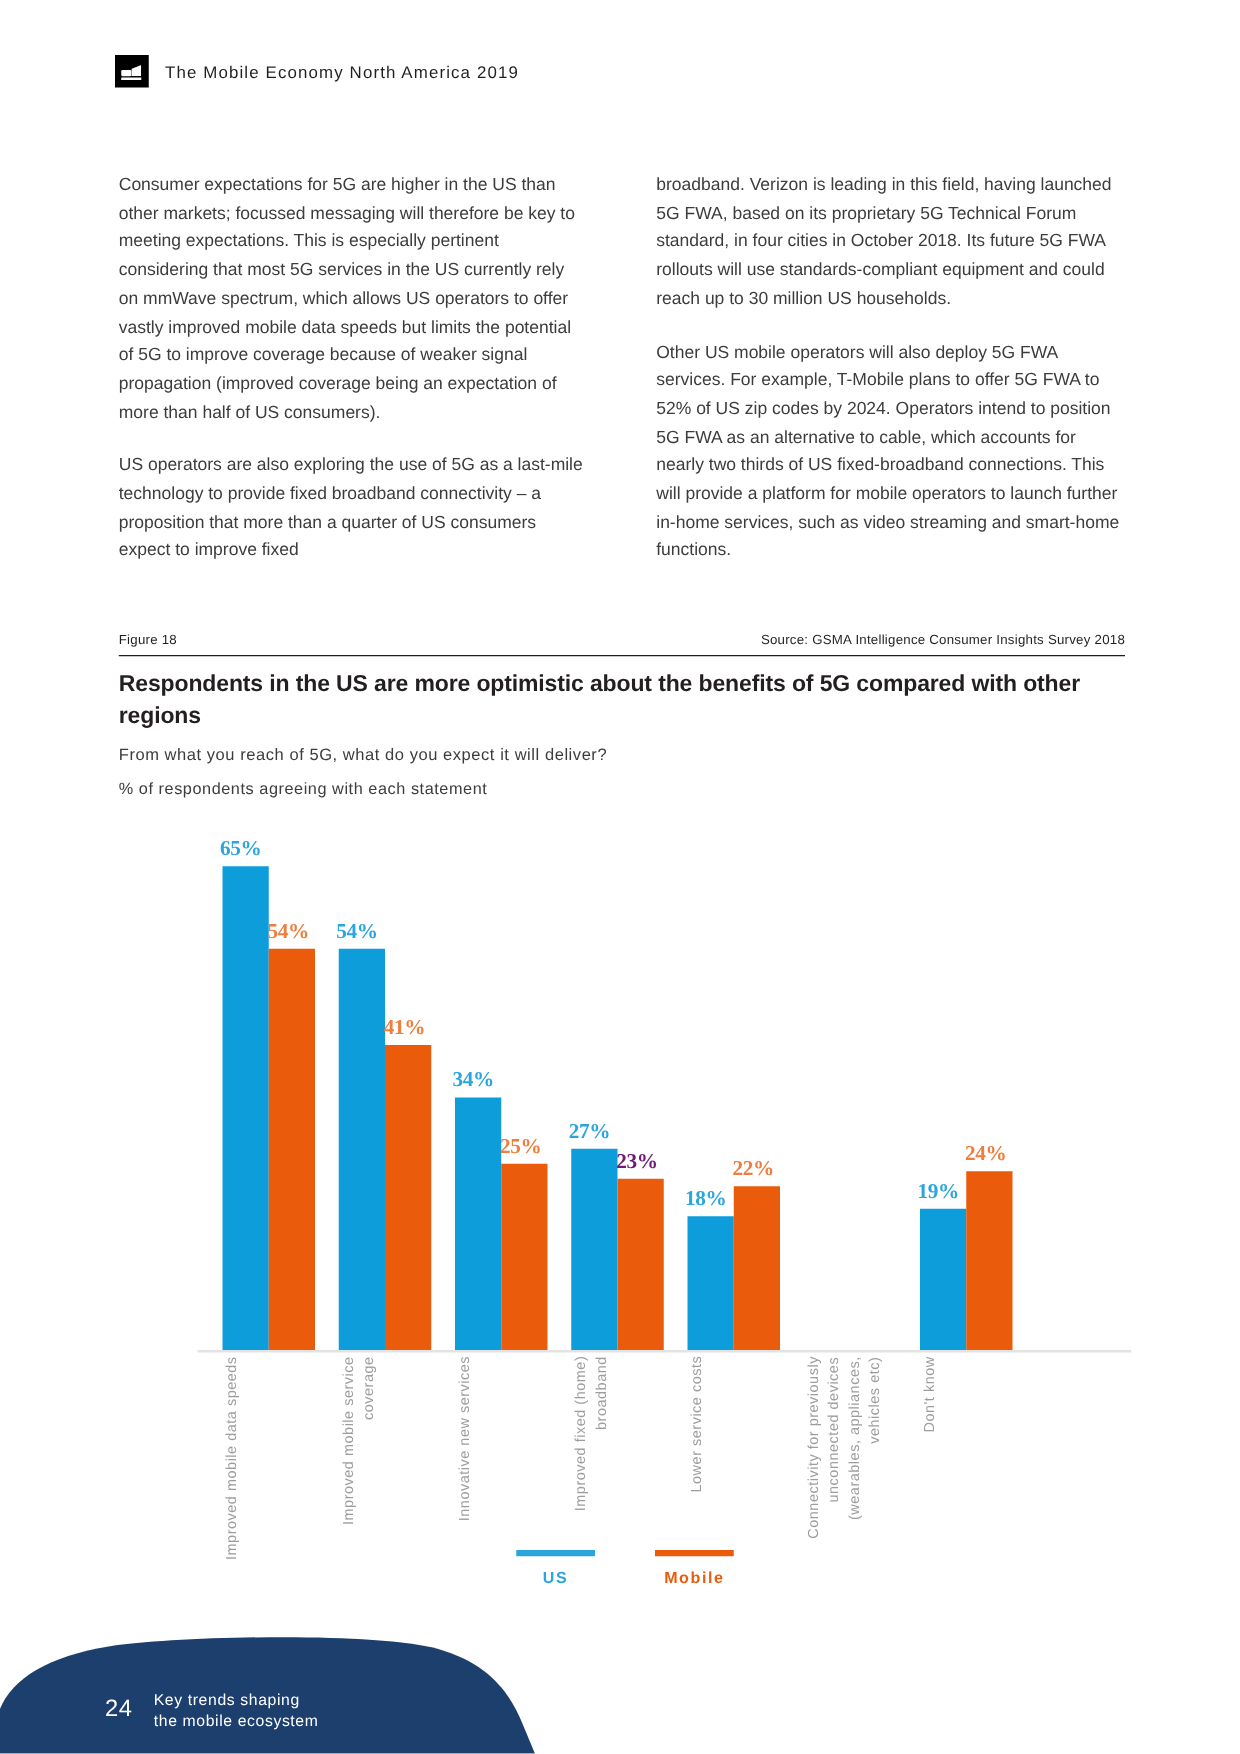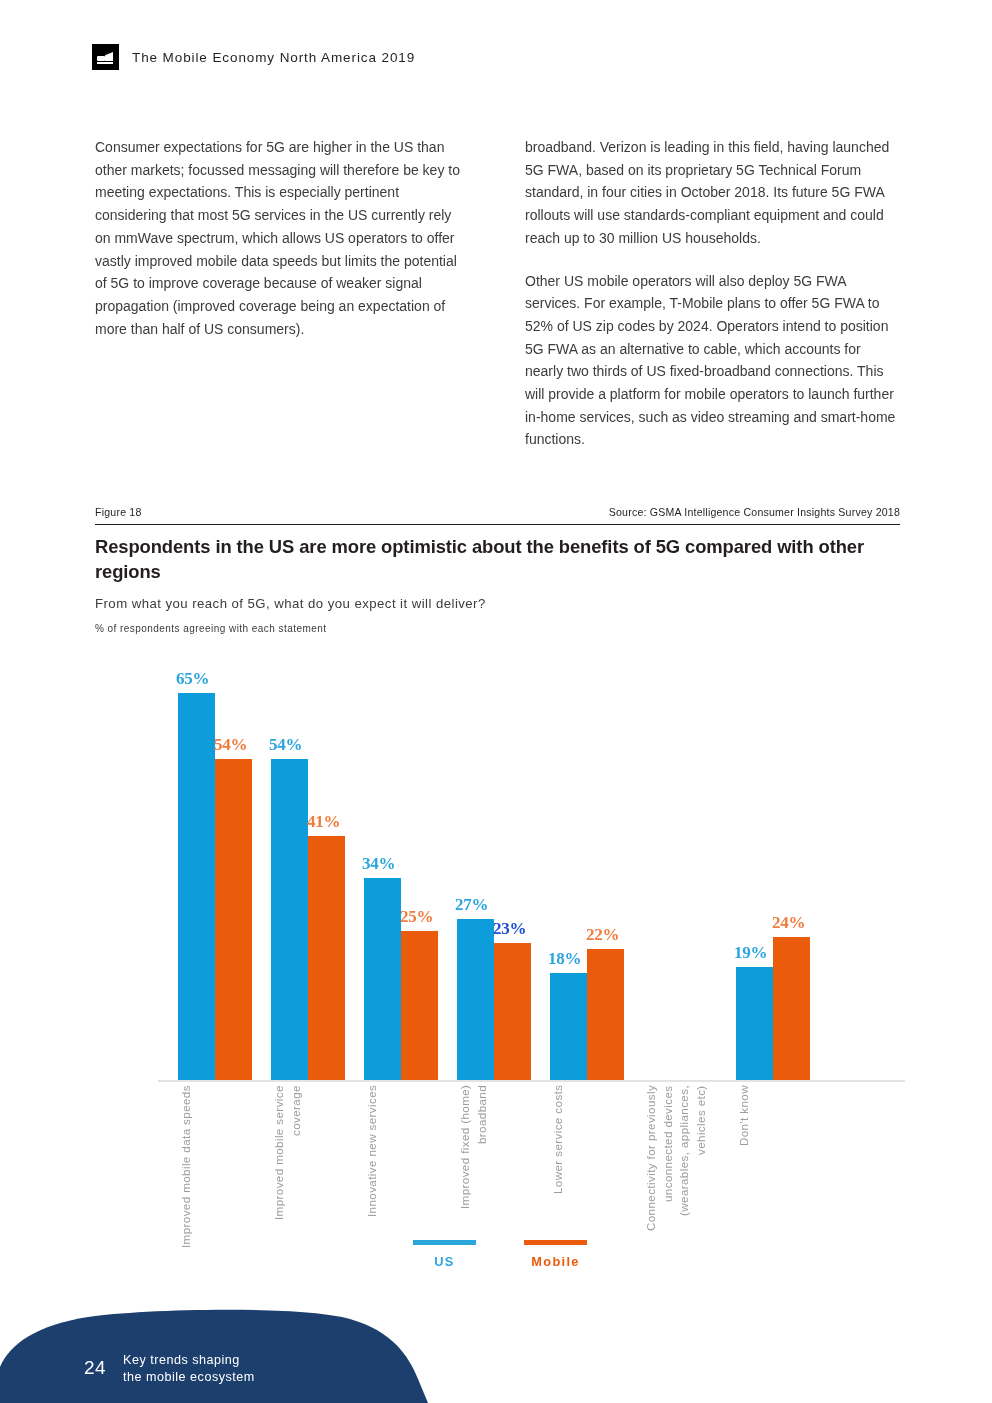--- a/index.html
+++ b/index.html
@@ -26,21 +26,21 @@
   .figcap{position:absolute;left:95px;top:506px;width:805px;
           display:flex;justify-content:space-between;align-items:flex-end;
           padding-bottom:6px;border-bottom:1.4px solid #231f20;}
   .figcap .fignum{font-size:10.6px;color:#231f20;letter-spacing:.2px;}
   .figcap .figsrc{font-size:10.6px;color:#231f20;letter-spacing:.2px;}
 
   
   .chart-title{position:absolute;left:95px;top:534px;width:808px;
                font-size:18.4px;font-weight:bold;line-height:25px;color:#231f20;letter-spacing:-0.1px;}
   .chart-sub1{position:absolute;left:95px;top:596px;font-size:13.2px;color:#3c3c3b;letter-spacing:.45px;}
-  .chart-sub2{position:absolute;left:95px;top:623px;font-size:10px;color:#3c3c3b;letter-spacing:.45px;}
+  .chart-sub2{position:absolute;left:95px;top:623px;font-size:13px;color:#3c3c3b;letter-spacing:.45px;}
 
   
   .chart{position:absolute;left:95px;top:655px;width:810px;height:630px;}
   .plot{position:absolute;left:0;top:0;width:810px;height:426px;}
   .baseline{position:absolute;left:63px;top:425px;width:747px;height:1.5px;background:#e3e3e3;}
   .group{position:absolute;bottom:1px;height:426px;width:75px;}
   .bar{position:absolute;bottom:0;width:37px;}
   .bar.us{left:0;background:#0d9ddb;}
   .bar.world{left:37px;background:#ea5b0c;}
   .vlabel{position:absolute;font-size:17px;font-weight:bold;white-space:nowrap;
@@ -77,20 +77,21 @@
     <div class="g1"></div>
       <div class="g2"></div>
       <div class="g3"></div>
   </div>
   <div class="header-title">The Mobile Economy North America 2019</div>
 </div>
 
 <div class="cols">
   <div class="col">
     <p>Consumer expectations for 5G are higher in the US than other markets; focussed messaging will therefore be key to meeting expectations. This is especially pertinent considering that most 5G services in the US currently rely on mmWave spectrum, which allows US operators to offer vastly improved mobile data speeds but limits the potential of 5G to improve coverage because of weaker signal propagation (improved coverage being an expectation of more than half of US consumers).</p>
+    <p>US operators are also exploring the use of 5G as a last-mile technology to provide fixed broadband connectivity – a proposition that more than a quarter of US consumers expect to improve fixed</p>
   </div>
   <div class="col">
     <p>broadband. Verizon is leading in this field, having launched 5G FWA, based on its proprietary 5G Technical Forum standard, in four cities in October 2018. Its future 5G FWA rollouts will use standards-compliant equipment and could reach up to 30 million US households.</p>
     <p>Other US mobile operators will also deploy 5G FWA services. For example, T-Mobile plans to offer 5G FWA to 52% of US zip codes by 2024. Operators intend to position 5G FWA as an alternative to cable, which accounts for nearly two thirds of US fixed-broadband connections. This will provide a platform for mobile operators to launch further in-home services, such as video streaming and smart-home functions.</p>
   </div>
 </div>
 
 <div class="figcap">
   <span class="fignum">Figure 18</span>
   <span class="figsrc">Source: GSMA Intelligence Consumer Insights Survey 2018</span>
@@ -118,21 +119,21 @@
       <div class="group" style="left: 269px;">
         <div class="bar us" style="height: 202.431px; background: rgb(13, 157, 219);"></div>
         <div class="vlabel us" style="color: rgb(43, 166, 221); bottom: 206.431px; margin-top: 21px;">34%</div>
         <div class="bar world" style="height: 148.846px; background: rgb(234, 91, 12);"></div>
         <div class="vlabel world" style="color: rgb(239, 125, 61); bottom: 152.846px;">25%</div>
       </div>
       <div class="group" style="left: 362px;">
         <div class="bar us" style="height: 160.754px; background: rgb(13, 157, 219);"></div>
         <div class="vlabel us" style="color: rgb(43, 166, 221); bottom: 164.754px;">27%</div>
         <div class="bar world" style="height: 136.938px; background: rgb(234, 91, 12);"></div>
-        <div class="vlabel world" style="color: #1d4ed8; bottom: 140.938px;">23%</div>
+        <div class="vlabel world" style="color: #701a75; bottom: 140.938px;">23%</div>
       </div>
       <div class="group" style="left: 455px;">
         <div class="bar us" style="height: 107.169px; background: rgb(13, 157, 219);"></div>
         <div class="vlabel us" style="color: rgb(43, 166, 221); bottom: 111.169px;">18%</div>
         <div class="bar world" style="height: 130.985px; background: rgb(234, 91, 12);"></div>
         <div class="vlabel world" style="color: rgb(239, 125, 61); bottom: 134.985px;">22%</div>
       </div>
       <div class="group" style="left: 641px;">
         <div class="bar us" style="height: 113.123px; background: rgb(13, 157, 219);"></div>
         <div class="vlabel us" style="color: rgb(43, 166, 221); bottom: 117.123px;">19%</div>

